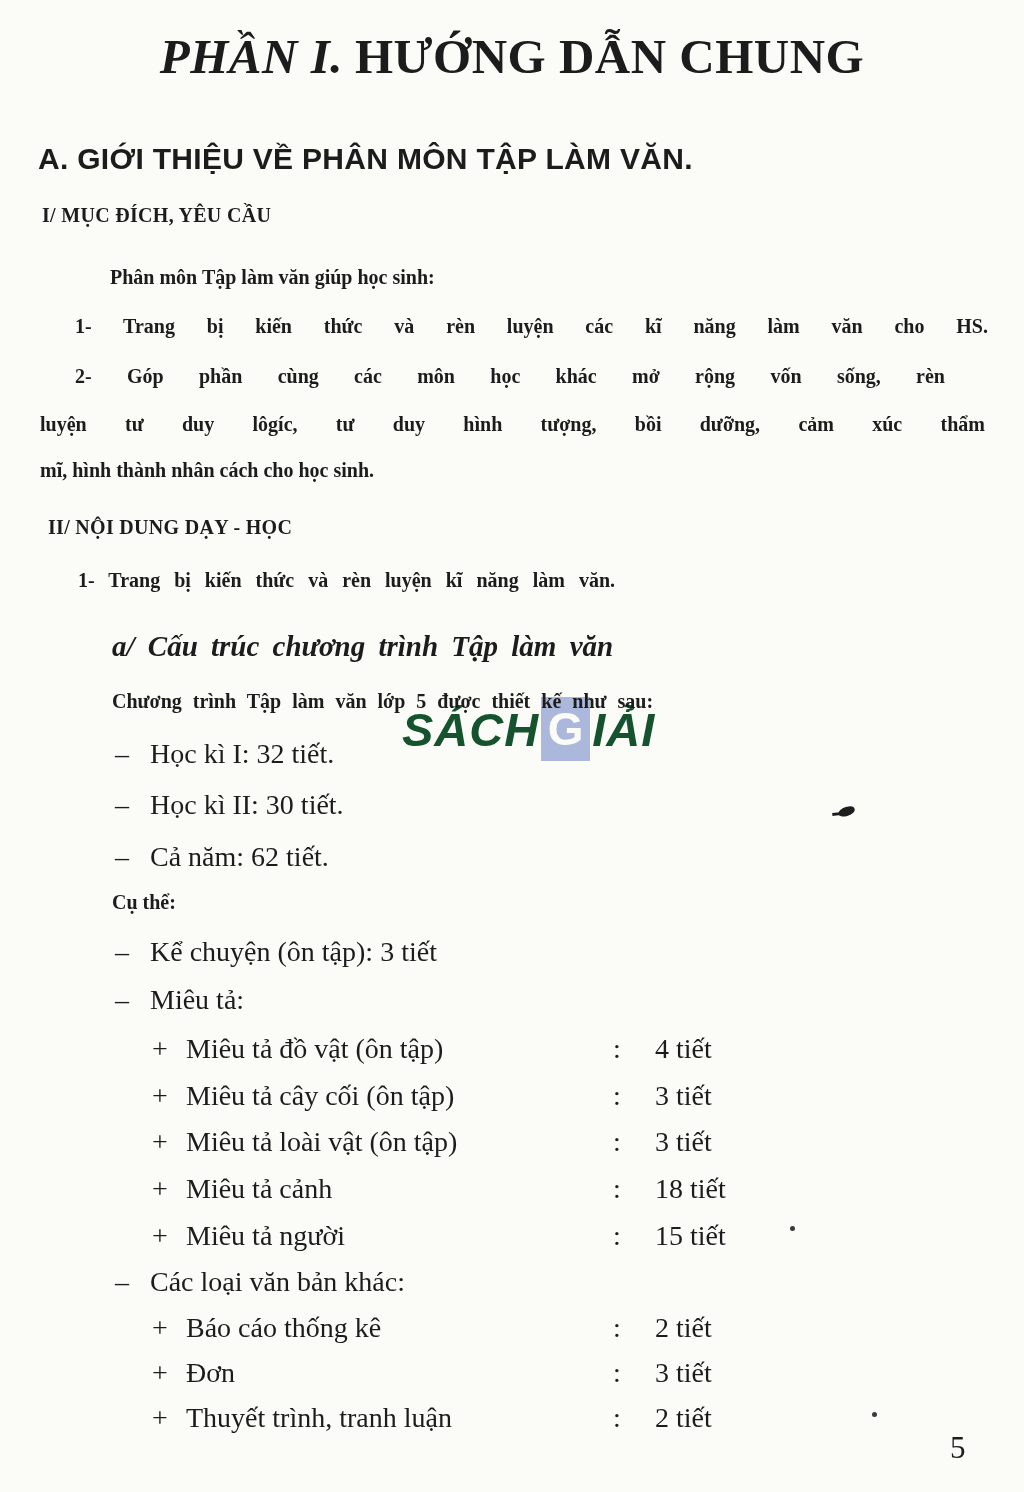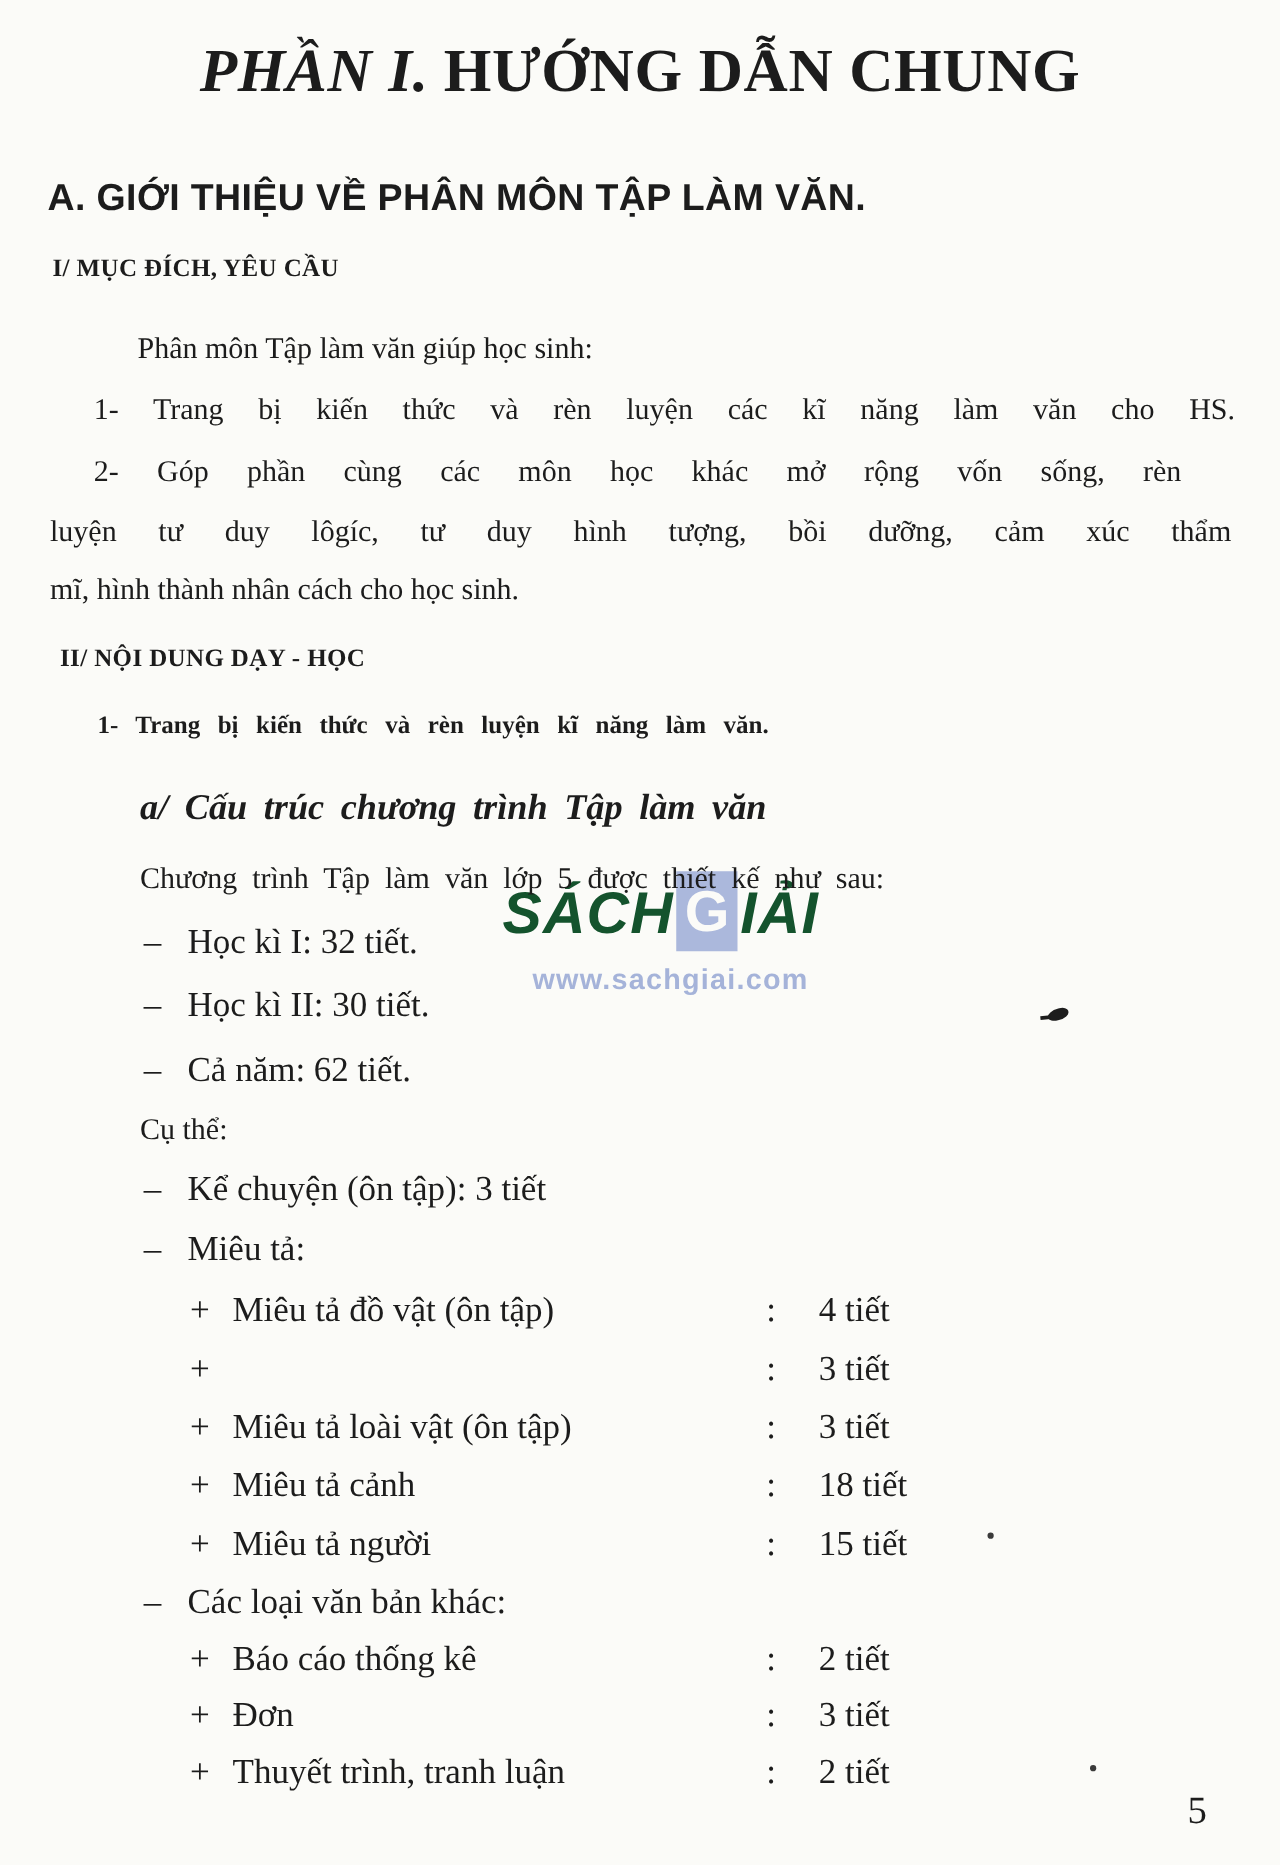--- a/index.html
+++ b/index.html
@@ -1,21 +1,21 @@
 <!DOCTYPE html>
 <html><head>
 <meta charset="utf-8">
 <style>
   html,body{margin:0;padding:0;background:#dcdcda;}
   .page{
     position:relative;width:1024px;height:1492px;margin:0 auto;
     background:#fbfbf8;overflow:hidden;
     font-family:"Liberation Serif",serif;color:#1c1c1c;
   }
-  .line{position:absolute;white-space:nowrap;font-size:24px;line-height:1.2;}
+  .line{position:absolute;white-space:nowrap;font-size:20px;line-height:1.2;font-weight:bold;}
   .b{font-weight:bold;}
   .just{white-space:normal;text-align:justify;text-align-last:justify;}
 
   .title{
     position:absolute;top:28px;left:0;width:100%;text-align:center;
     font-size:49px;font-weight:bold;letter-spacing:.5px;
   }
   .title .it{font-style:italic;padding-right:12px;}
 
   .head-a{
@@ -59,21 +59,20 @@
 <body>
 
 <div class="page">
 
   <div class="wm">
     <div class="wm-row">
       <span class="wm-txt">SÁCH</span>
       <span class="wm-box">G</span>
       <span class="wm-txt">IẢI</span>
     </div>
-    <div class="wm-url">www.sachgiai.com</div>
   </div>
 
   <div class="title">
     <span class="it">PHẦN I.</span><span>HƯỚNG DẪN CHUNG</span>
   </div>
 
   <div class="head-a">A. GIỚI THIỆU VỀ PHÂN MÔN TẬP LÀM VĂN.</div>
 
   <div class="head-serif" style="left:42px;top:204px;">I/ MỤC ĐÍCH, YÊU CẦU</div>
 
@@ -113,20 +112,21 @@
   </div>
 
   <div class="crow" style="top:1033px;">
     <span class="mk">+</span>
     <span class="lb">Miêu tả đồ vật (ôn tập)</span>
     <span class="cl">:</span>
     <span class="vl">4 tiết</span>
   </div>
   <div class="crow" style="top:1080px;">
     <span class="mk">+</span>
+    <span class="lb">Miêu tả cây cối (ôn tập)</span>
     <span class="cl">:</span>
     <span class="vl">3 tiết</span>
   </div>
   <div class="crow" style="top:1126px;">
     <span class="mk">+</span>
     <span class="lb">Miêu tả loài vật (ôn tập)</span>
     <span class="cl">:</span>
     <span class="vl">3 tiết</span>
   </div>
   <div class="crow" style="top:1173px;">

